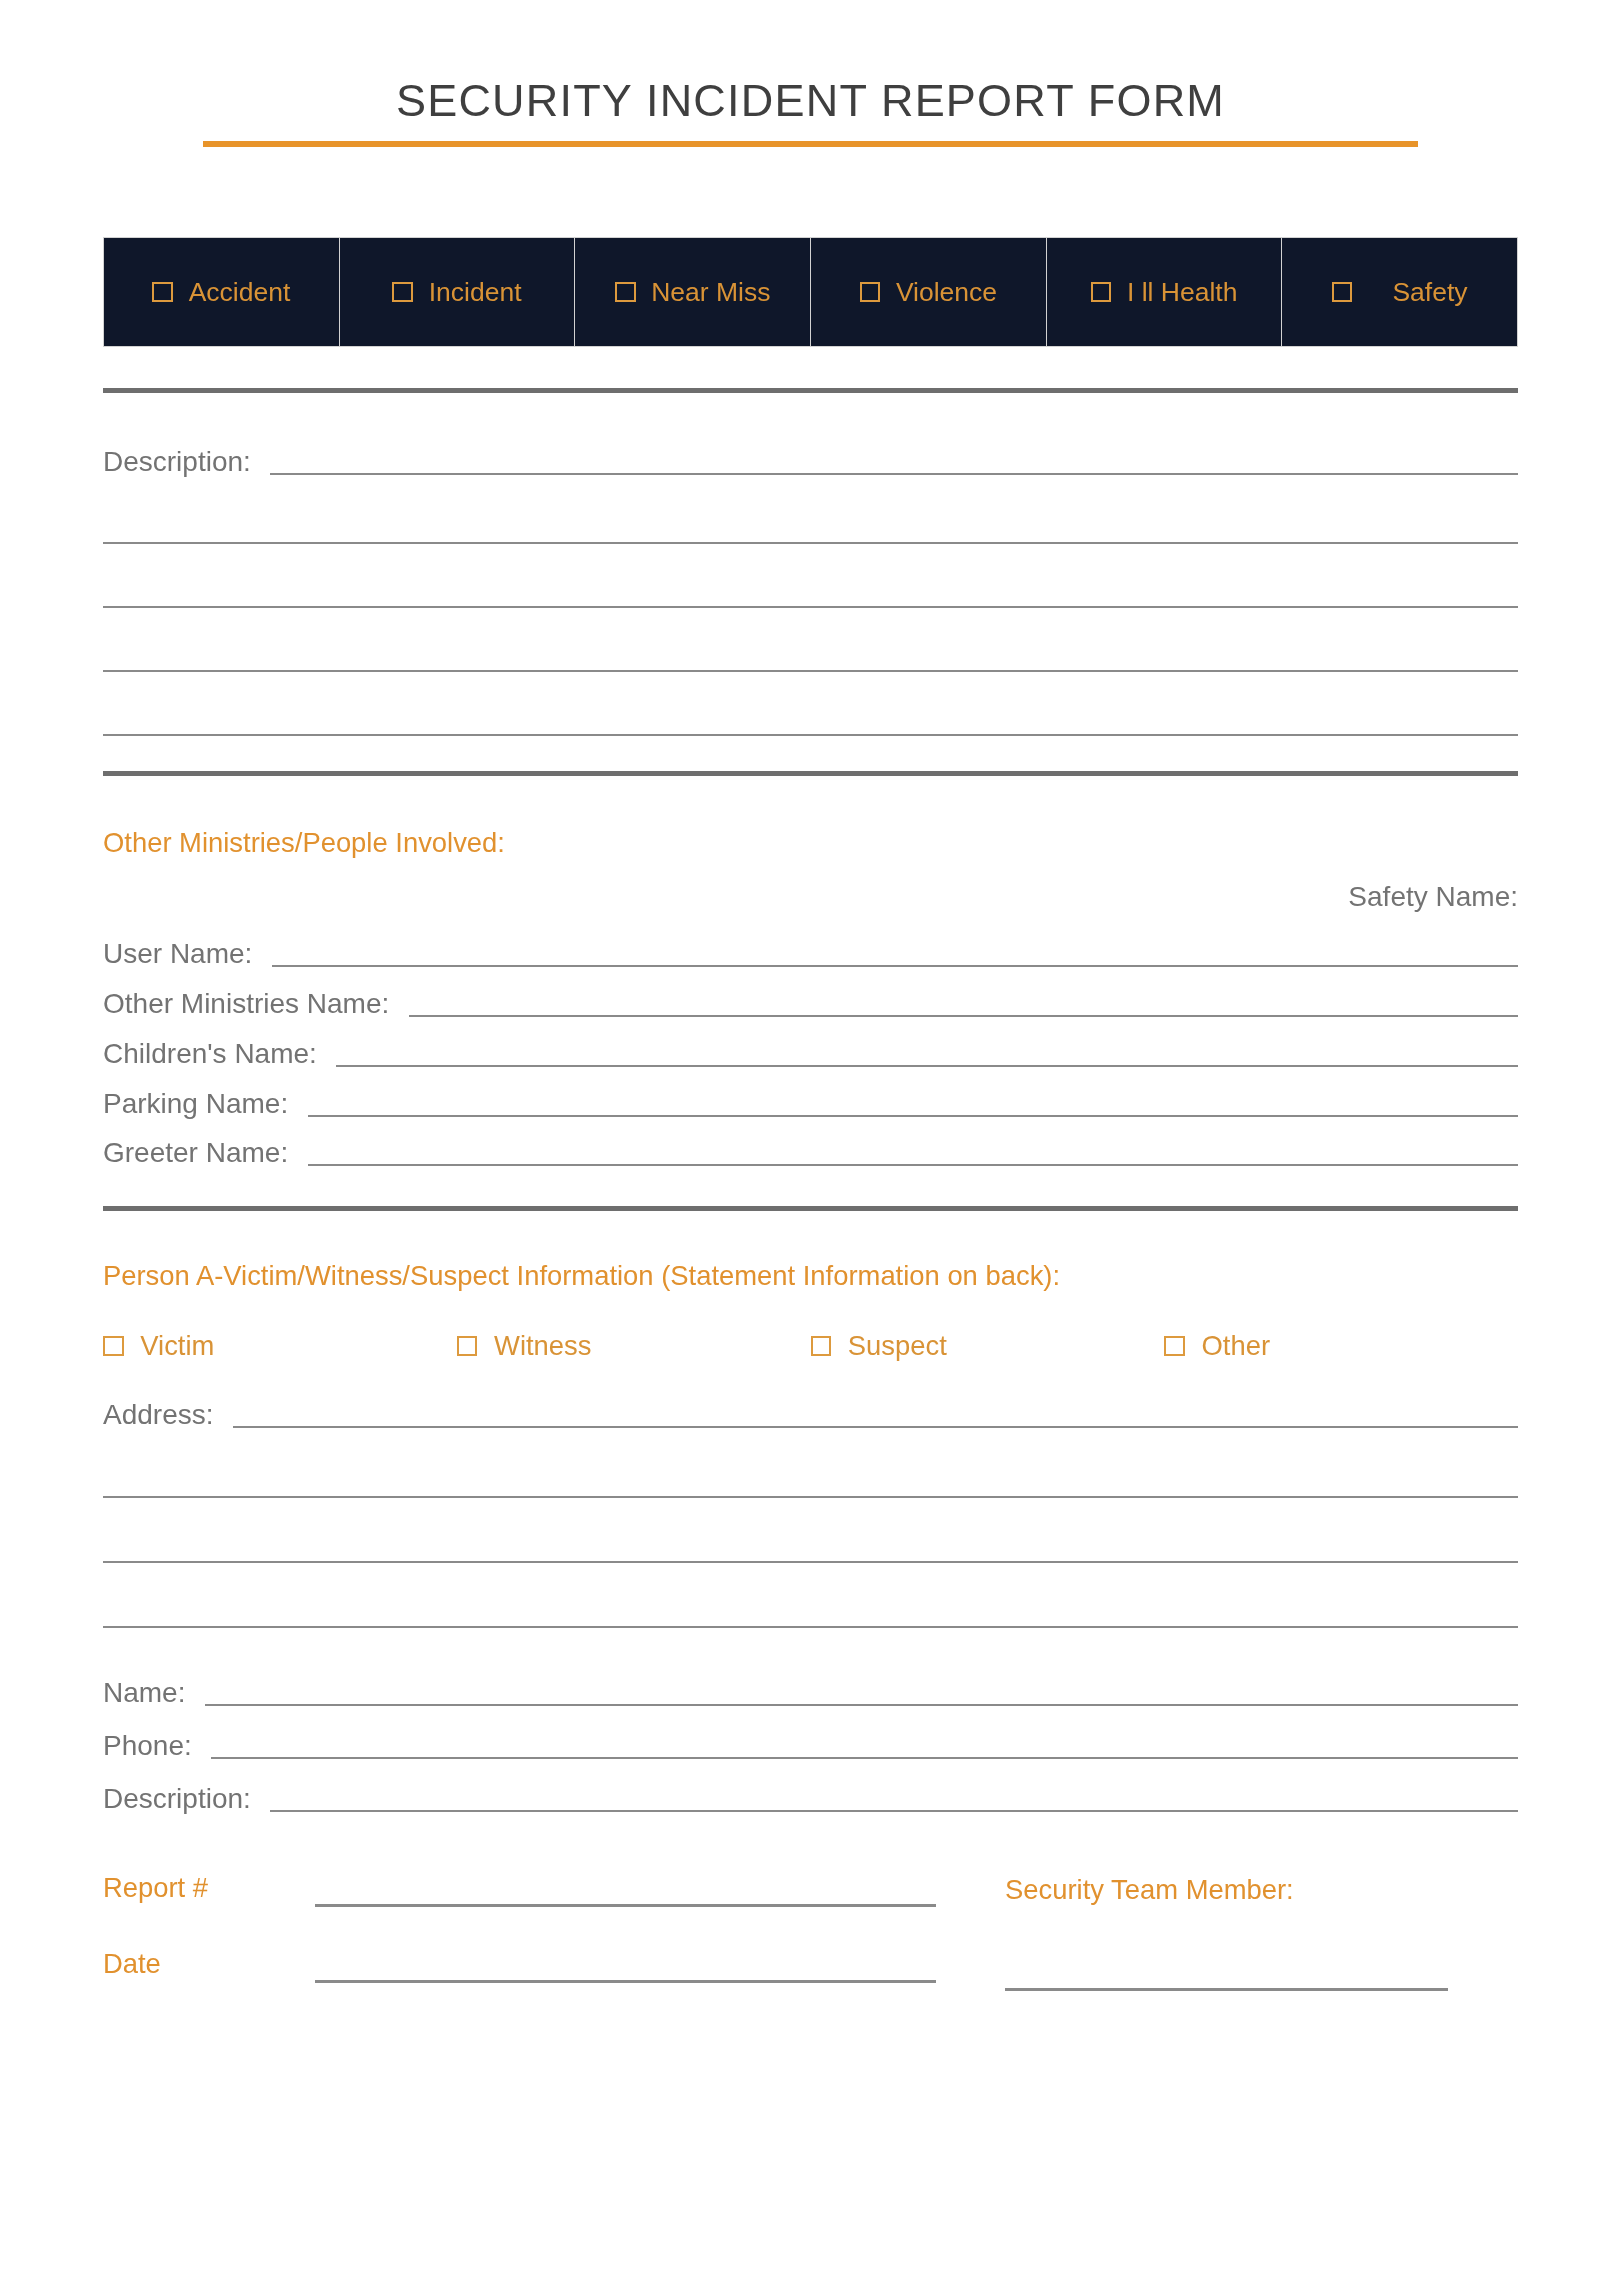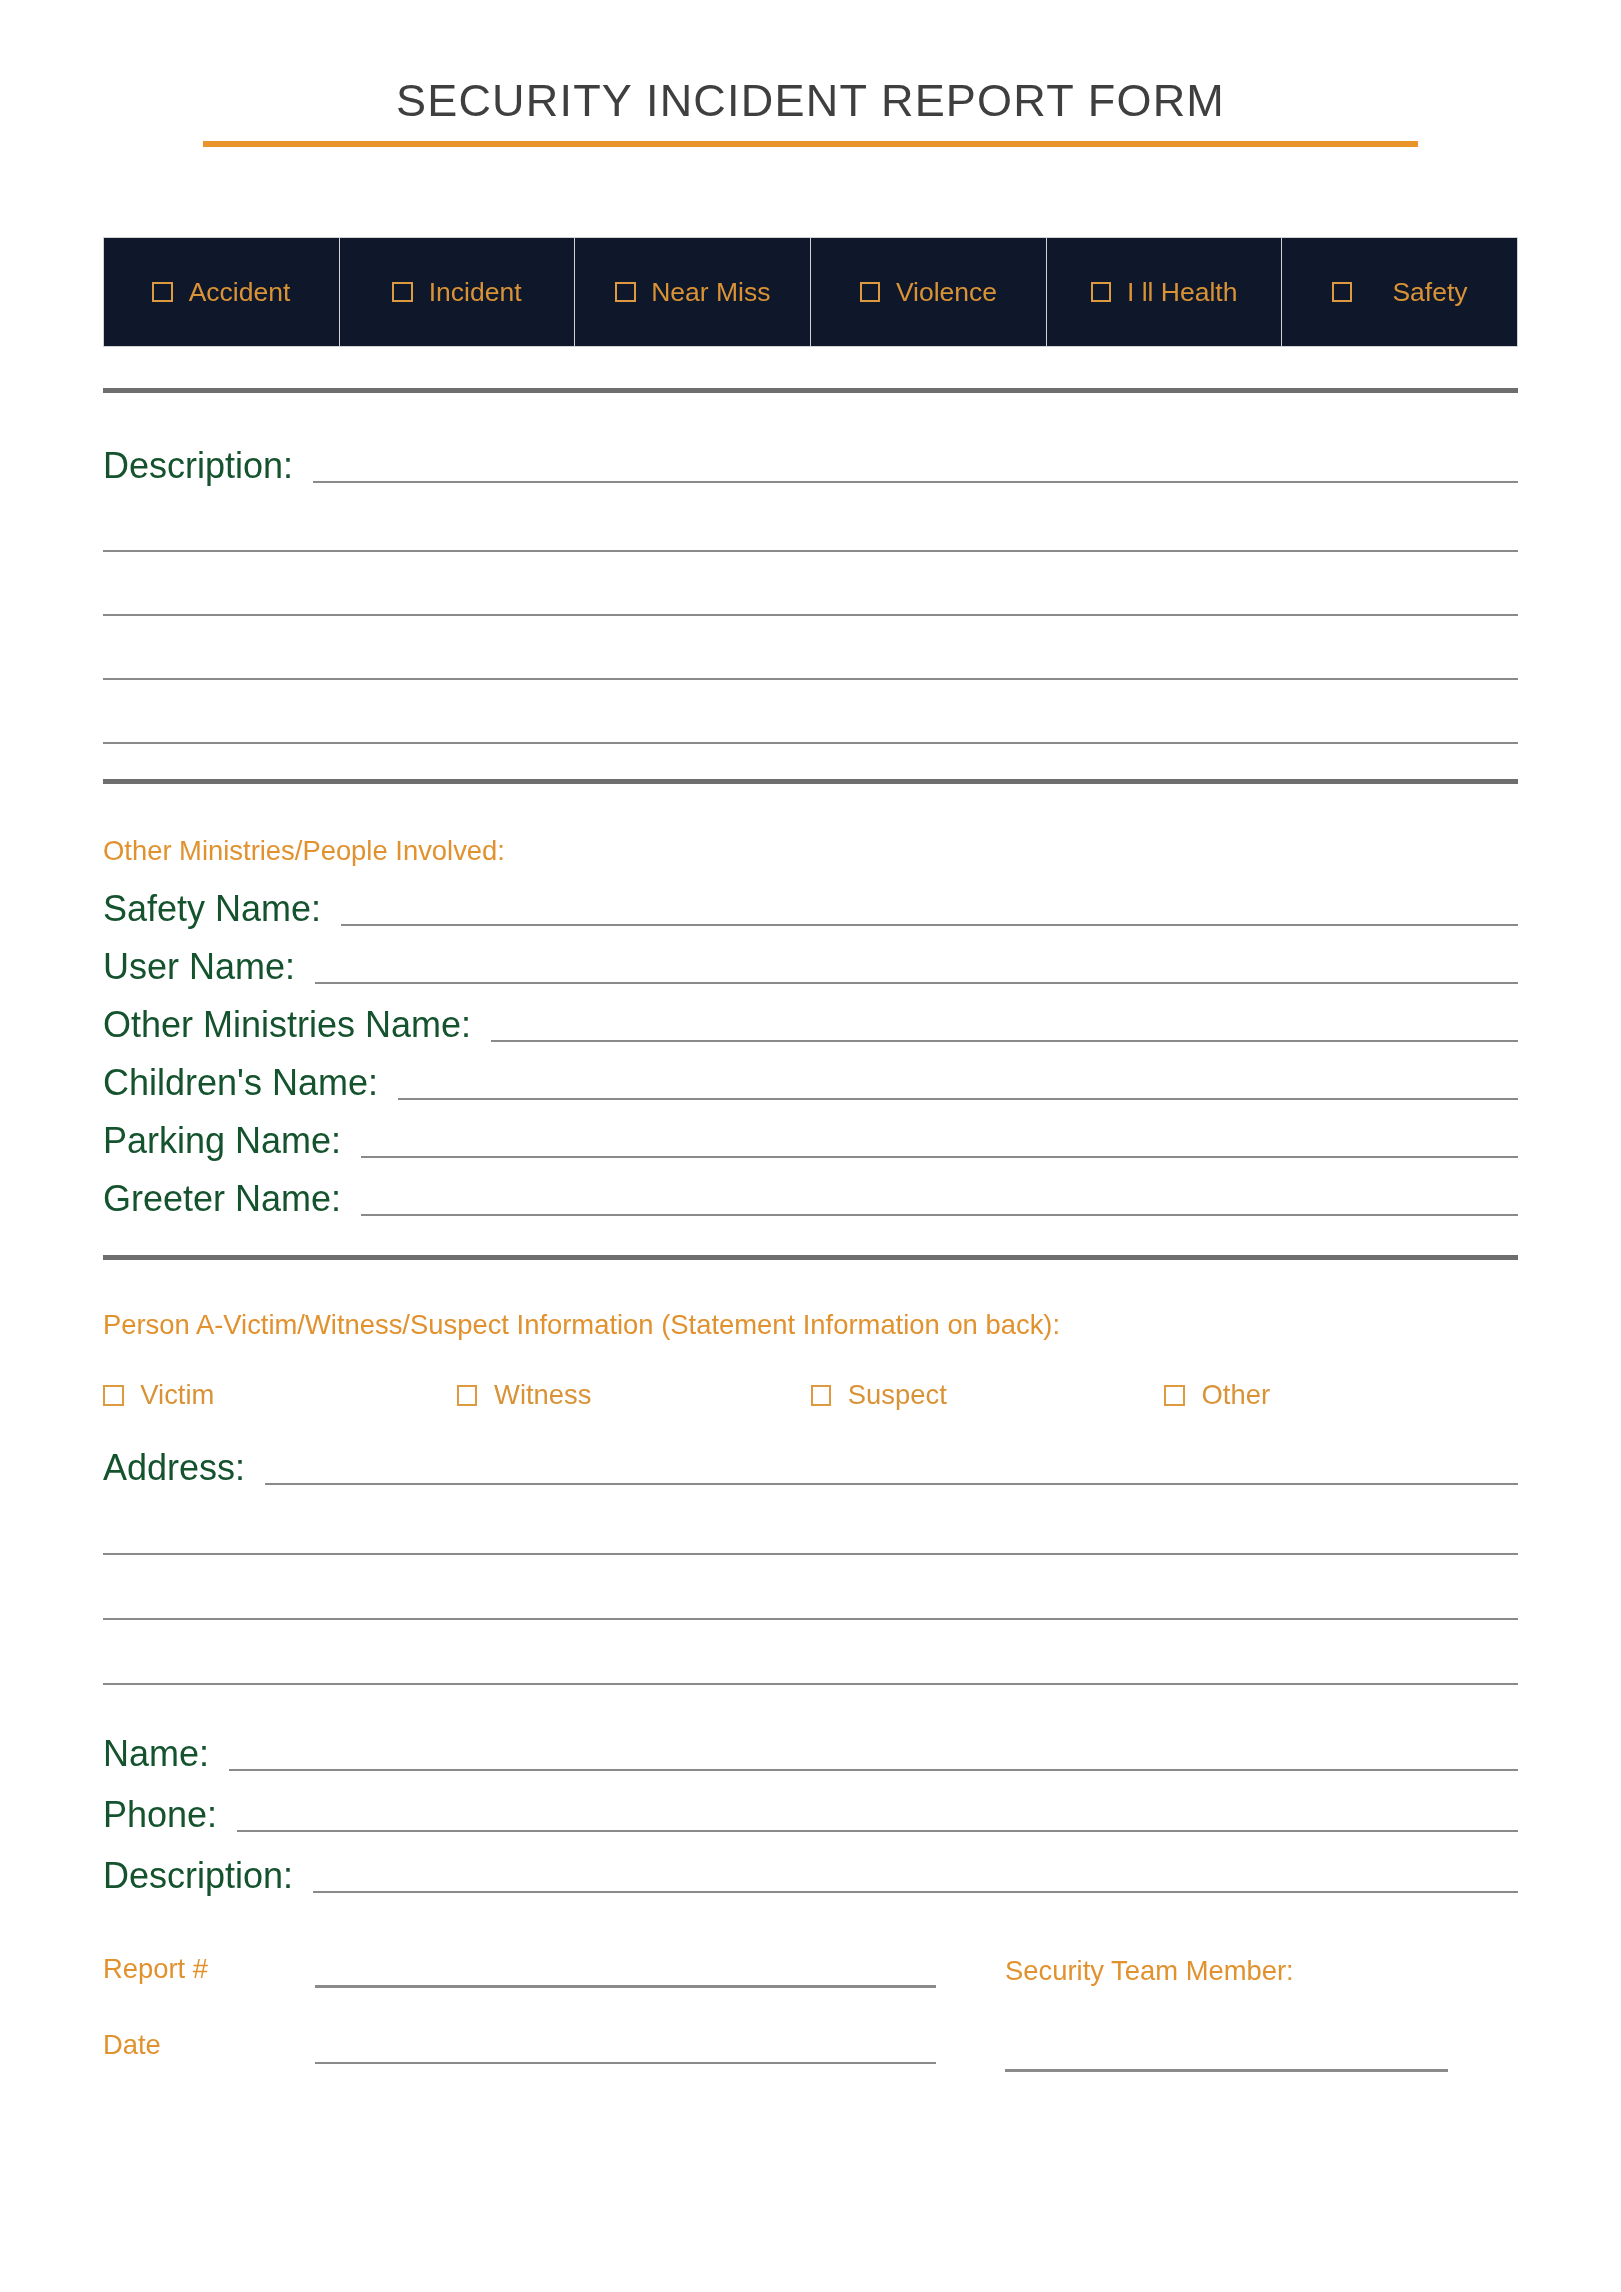--- a/index.html
+++ b/index.html
@@ -96,22 +96,22 @@
   .sep-2 { margin-top: 35px; }
   .sep-3 { margin-top: 35px; }
 
   
   .field-row {
     display: flex;
     align-items: flex-end;
     width: 1415px;
   }
   .field-label {
-    font-size: 36px;
-    color: #14532d;
+    font-size: 28px;
+    color: #737373;
     line-height: 1;
     padding-bottom: 3.9px;
     white-space: nowrap;
     flex: 0 0 auto;
   }
   .field-line {
     flex: 1 1 auto;
     height: 2px;
     background: #8a8a8a;
     margin-left: 19.6px;
@@ -134,21 +134,21 @@
     font-weight: 400;
     line-height: 1.2;
     white-space: nowrap;
   }
   .heading-ministries { margin-top: 51px; }
   .heading-person     { margin-top: 49px; }
 
   
   .name-list { margin-top: 23.5px; }
   .name-list .field-row { margin-top: 18px; }
-  .name-list .field-row:first-child { margin-top: 5.9px; }
+  .name-list .field-row:first-child { margin-top: 5.9px; flex-direction: column; }
 
   
   .role-row {
     display: flex;
     width: 1415px;
     margin-top: 37px;
   }
   .role-item {
     flex: 1 1 0;
     display: flex;

